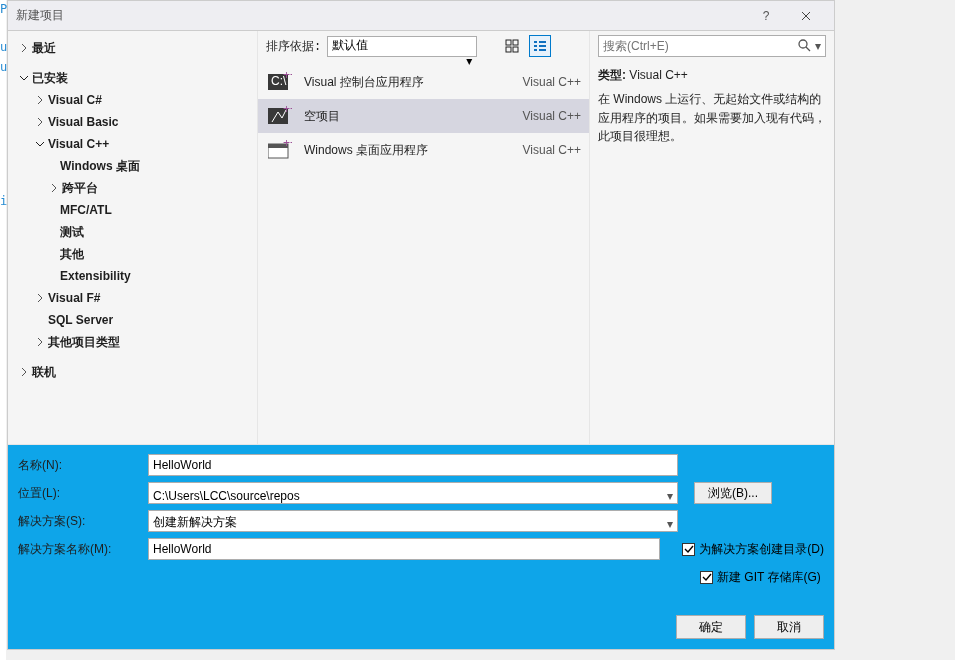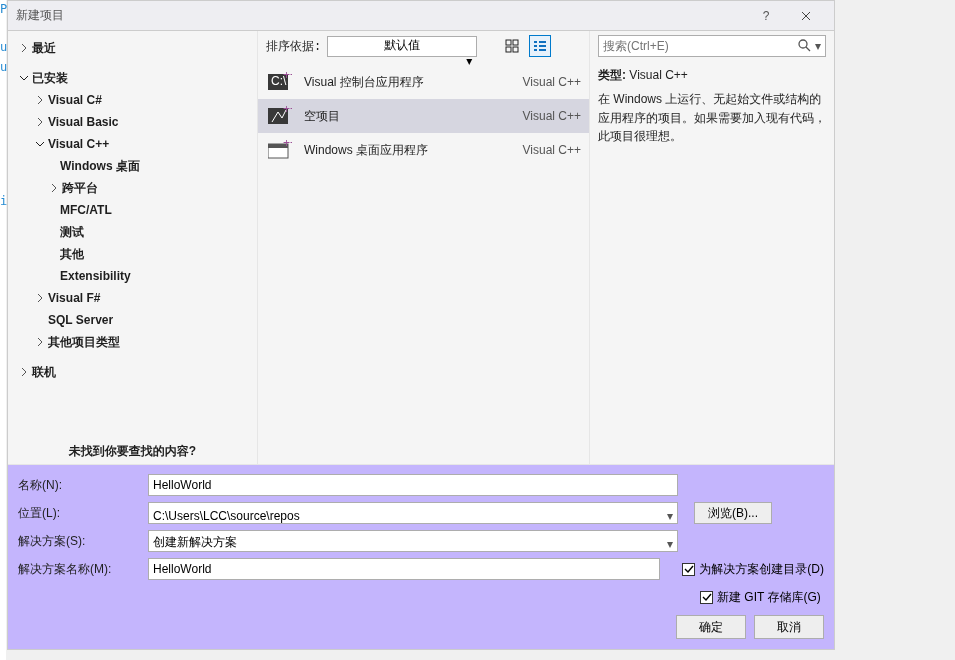--- a/index.html
+++ b/index.html
@@ -9,46 +9,46 @@
 .titlebar .title { flex: 1; color: #555; }
 .titlebar .ctrlbtn { width: 40px; height: 28px; display: inline-flex; align-items: center; justify-content: center; color: #555; }
 .body-top { flex: 1; background: #f5f5f5; display: flex; overflow: hidden; }
 .sidebar { width: 250px; background: #f5f5f5; border-right: 1px solid #e6e6e6; padding: 6px 0 0 0; overflow: auto; color: #1e1e1e; font-weight: bold; }
 .tree-row { height: 22px; display: flex; align-items: center; cursor: pointer; }
 .tree-toggle { width: 12px; height: 12px; display: inline-flex; align-items: center; justify-content: center; margin-right: 2px; }
 .tree-row.expanded .tree-toggle svg { transform: rotate(90deg); }
 .middle { flex: 1; display: flex; flex-direction: column; border-right: 1px solid #e6e6e6; }
 .mid-toolbar { height: 30px; display: flex; align-items: center; padding: 4px 8px; gap: 6px; }
 .sortlabel { color: #1e1e1e; font-family: Liberation Mono, monospace; }
-.sortcombo { width: 150px; height: 21px; border: 1px solid #adadad; background: #fff; display: flex; align-items: center; padding: 0 4px; flex-direction: column; }
+.sortcombo { width: 150px; height: 21px; border: 1px solid #adadad; background: #fff; display: flex; padding: 0 4px; flex-direction: column; }
 .sortcombo .combo-arrow { margin-left: auto; }
 .viewbtn { width: 22px; height: 22px; border: 1px solid transparent; display: inline-flex; align-items: center; justify-content: center; color: #222; }
 .viewbtn.selected { border: 1px solid #007acc; background: #e6f1fb; }
 .template-list { flex: 1; padding: 4px 0; }
 .template-row { height: 34px; display: flex; align-items: center; padding: 0 8px; }
 .template-row.selected { background: #d6d6e0; }
 .tpl-icon { width: 28px; height: 24px; margin-right: 10px; display: inline-flex; align-items: center; justify-content: center; }
 .tpl-name { flex: 1; color: #1e1e1e; }
 .tpl-lang { color: #555; white-space: nowrap; }
 .rightpane { width: 244px; padding: 4px 8px; }
 .searchbox { width: 100%; height: 22px; border: 1px solid #adadad; display: flex; align-items: center; padding: 5px 4px; background: #fff; }
 .searchbox input { border: none; flex: 1; outline: none; color: #717171; background: transparent; }
 .desc { margin-top: 10px; color: #1e1e1e; }
 .desc .label { }
 .desc .body { margin-top: 6px; line-height: 1.55; }
 .missing { text-align: center; padding: 6px 0; }
-.bottom { border-top: 1px solid #e6e6e6; background: #c4b5fd; padding: 6px 10px 10px 10px; }
+.bottom { border-top: 1px solid #e6e6e6; background: #0ea5e9; padding: 6px 10px 10px 10px; }
 .form-row { display: flex; align-items: center; height: 28px; }
 .form-label { width: 130px; color: #1e1e1e; }
 .form-input { flex: 1; max-width: 530px; height: 22px; border: 1px solid #adadad; padding: 0 4px; background: #fff; }
 .form-combo { flex: 1; max-width: 530px; height: 22px; border: 1px solid #adadad; background: #fff; display: flex; align-items: flex-end; padding: 0 4px; }
 .form-combo .combo-arrow { margin-left: auto; color: #555; }
 .browse-btn { width: 78px; height: 22px; margin-left: 16px; border: 1px solid #adadad; background: #eee; display: inline-flex; align-items: center; justify-content: center; cursor: pointer; }
 .chk { width: 13px; height: 13px; border: 1px solid #333; display: inline-flex; align-items: center; justify-content: center; background: #fff; }
-.button-row { display: flex; justify-content: flex-end; gap: 8px; margin-top: 4px; }
+.button-row { display: flex; justify-content: flex-end; gap: 8px; margin-top: 24px; }
 .dlg-btn { width: 70px; height: 24px; border: 1px solid #adadad; background: #eee; display: inline-flex; align-items: center; justify-content: center; cursor: pointer; }
 .bg-strip-left { position: fixed; left: 0; top: 0; bottom: 0; width: 6px; background: #fff; }
 .bg-char { color: #268bd2; font-family: monospace; font-size: 12px; line-height: 1.6; }
 </style>
 </head>
 <body>
 
 <div class="bg-strip-left">
   <span class="bg-char">P<br><br>u<br>u<br><br><br><br><br><br><br>i</span>
 </div>

